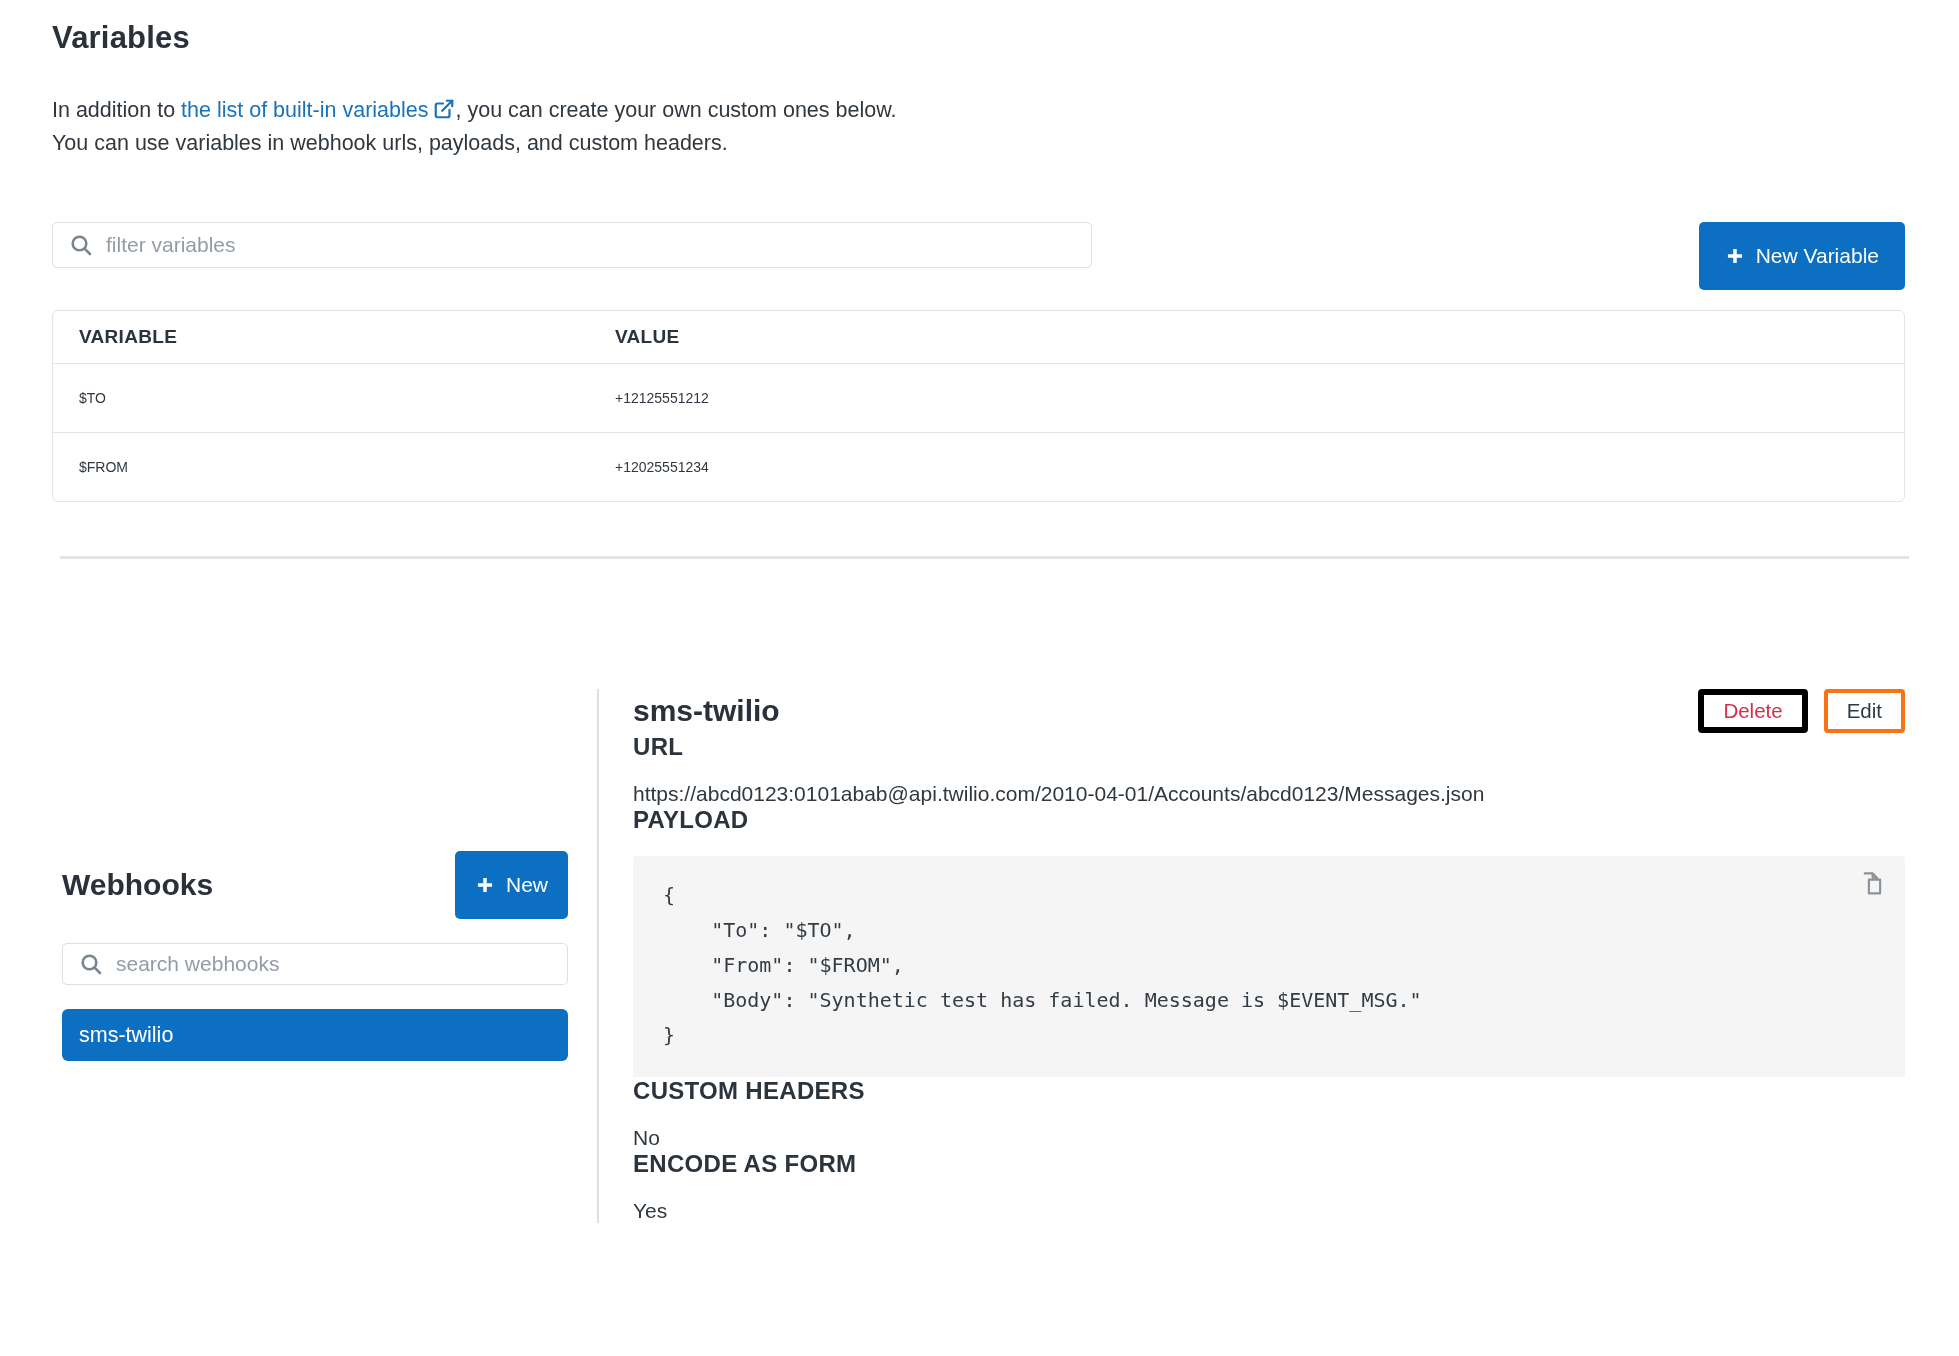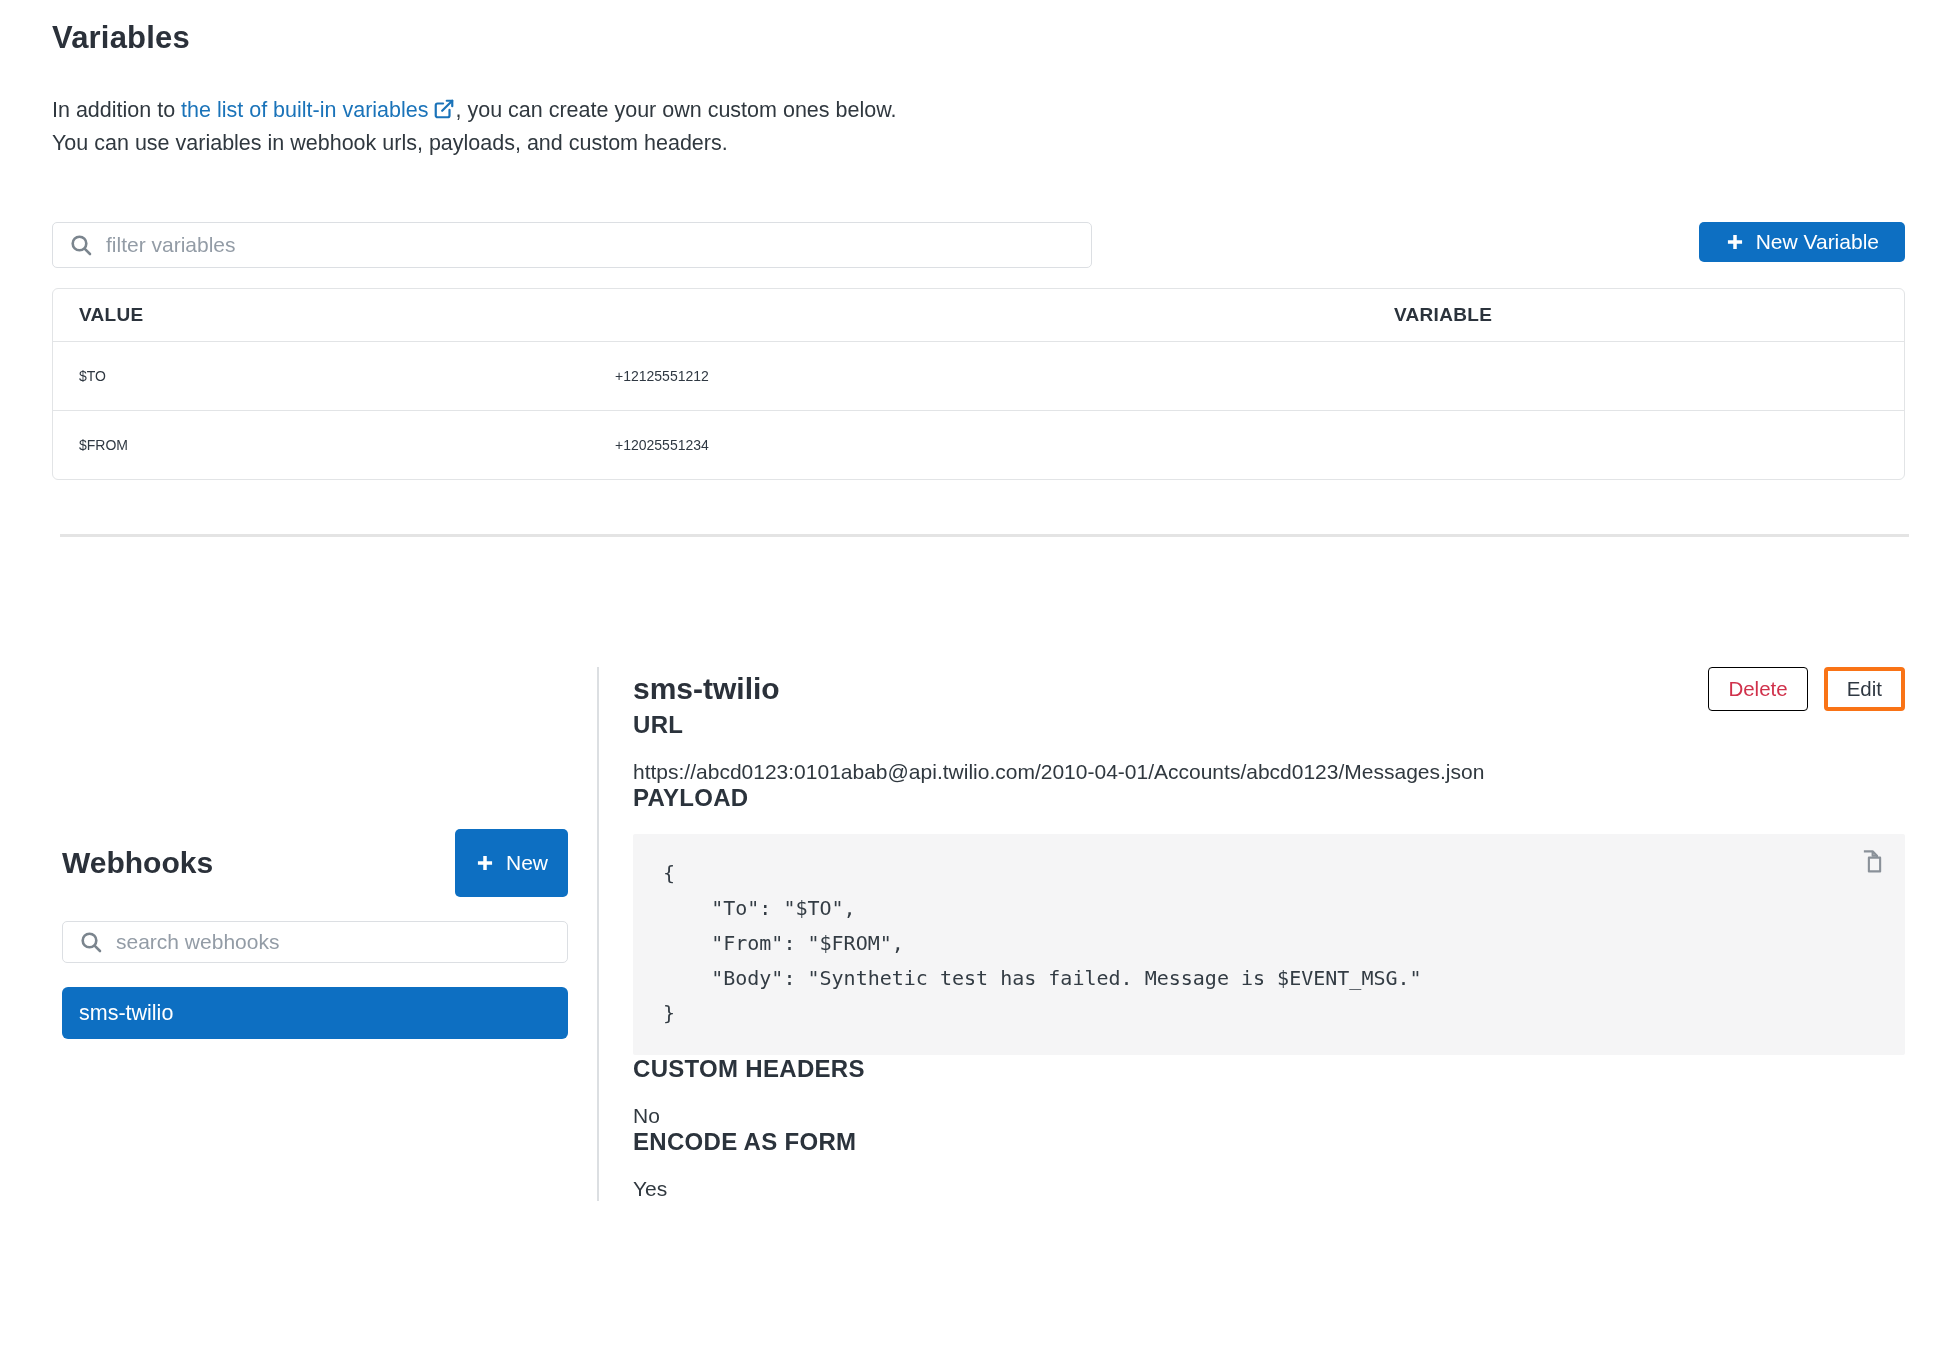--- a/index.html
+++ b/index.html
@@ -66,21 +66,21 @@
   }
   .search-box input::placeholder { color: #939ca6; }
   .btn-primary {
     display: inline-flex;
     align-items: center;
     gap: 11px;
     background: #0d6fc2;
     color: #ffffff;
     border: none;
     border-radius: 5px;
-    height: 40px;
+    height: 68px;
     padding: 0 26px;
     font-family: "Liberation Sans", sans-serif;
     font-size: 21px;
     font-weight: 400;
     cursor: pointer;
   }
   .btn-primary svg { width: 20px; height: 20px; }
   .btn-primary.small { height: 68px; padding: 0 20px; }
 
   .var-table {
@@ -163,21 +163,21 @@
   .detail-actions { display: flex; gap: 16px; }
   .btn-outline {
     height: 44px;
     padding: 0 19px;
     border-radius: 4px;
     background: #ffffff;
     font-family: "Liberation Sans", sans-serif;
     font-size: 20.5px;
     cursor: pointer;
   }
-  .btn-delete { border: 1px solid #000000; color: #d0314b; }
+  .btn-delete { border: 6px solid #000000; color: #d0314b; }
   .btn-edit { border: 4px solid #f97316; color: #2f3842; }
 
   .field-label {
     font-size: 24px;
     font-weight: 700;
     letter-spacing: 0.3px;
     color: #2b333c;
   }
   .field-value {
     margin-top: 21px;
@@ -234,22 +234,22 @@
     <button class="btn-primary">
       <svg viewBox="0 0 24 24" fill="none" stroke="#ffffff" stroke-width="4.2" stroke-linecap="butt">
           <path d="M12 3.5v17M3.5 12h17"></path>
         </svg>
       <span>New Variable</span>
     </button>
   </div>
 
   <div class="var-table">
     <div class="var-row var-head">
+      <div class="var-cell col-a">VARIABLE</div>
       <div class="var-cell col-b">VALUE</div>
-      <div class="var-cell col-a">VARIABLE</div>
     </div>
     <div class="var-row">
       <div class="var-cell col-a">$TO</div>
       <div class="var-cell col-b">+12125551212</div>
     </div>
     <div class="var-row">
       <div class="var-cell col-a">$FROM</div>
       <div class="var-cell col-b">+12025551234</div>
     </div>
   </div>

